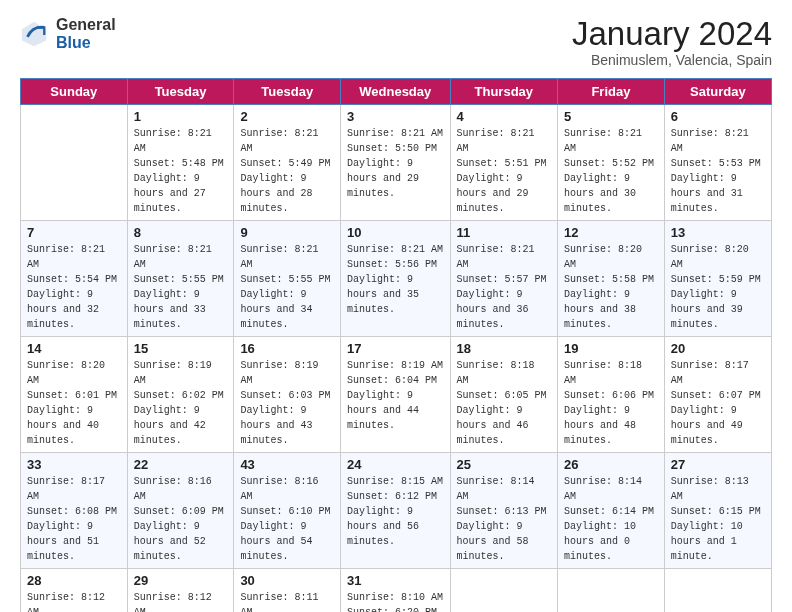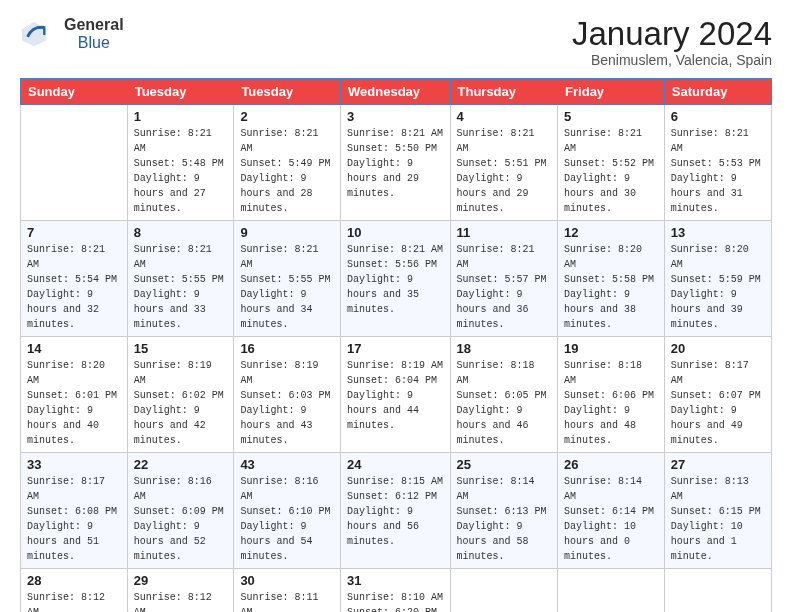--- a/index.html
+++ b/index.html
@@ -19,37 +19,36 @@
     }
     .header {
       display: flex;
       justify-content: space-between;
       align-items: flex-start;
       margin-bottom: 10px;
     }
     .logo {
       display: flex;
       align-items: center;
-      gap: 16px;
+      gap: 8px;
     }
     .logo-text {
       display: flex;
       flex-direction: column;
       line-height: 1.1;
     }
     .logo-general {
       font-size: 16px;
       font-weight: bold;
       color: #333;
     }
     .logo-blue {
       font-size: 16px;
-      font-weight: normal;
+      font-weight: bold;
       color: #1a5fa8;
-      text-align: center;
     }
     .logo-icon {
       width: 28px;
       height: 28px;
     }
     .title-block {
       text-align: right;
     }
     .month-title {
       font-size: 33px;
@@ -60,23 +59,23 @@
     .location {
       font-size: 14px;
       color: #555;
     }
     .calendar-table {
       width: 100%;
       border-collapse: collapse;
       flex: 1;
     }
     .calendar-table th {
-      background-color: #ef4444;
+      background-color: #be185d;
       color: #fff;
-      text-align: left;
+      text-align: center;
       padding: 5px 7px;
       font-size: 13px;
       font-weight: 600;
       border: 1px solid #4a80c0;
     }
     .calendar-table td {
       border: 1px solid #ccc;
       vertical-align: top;
       padding: 4px 6px;
       width: 113px;

